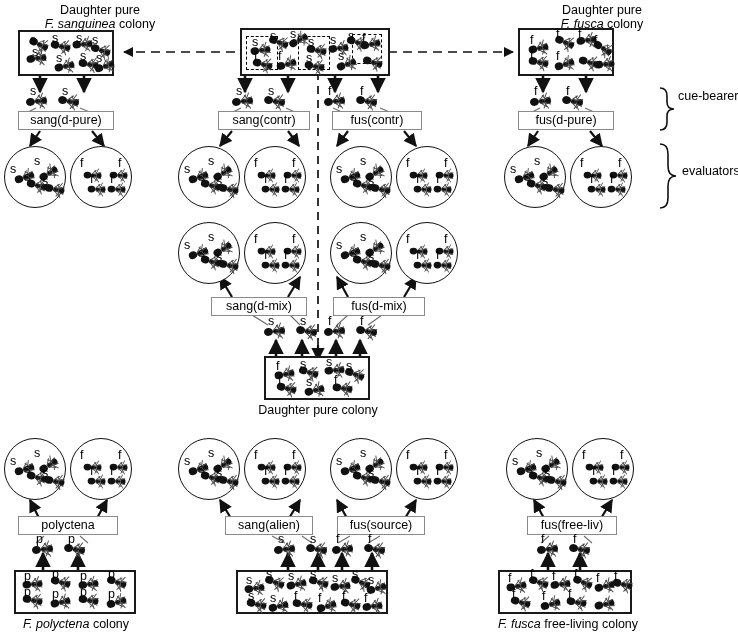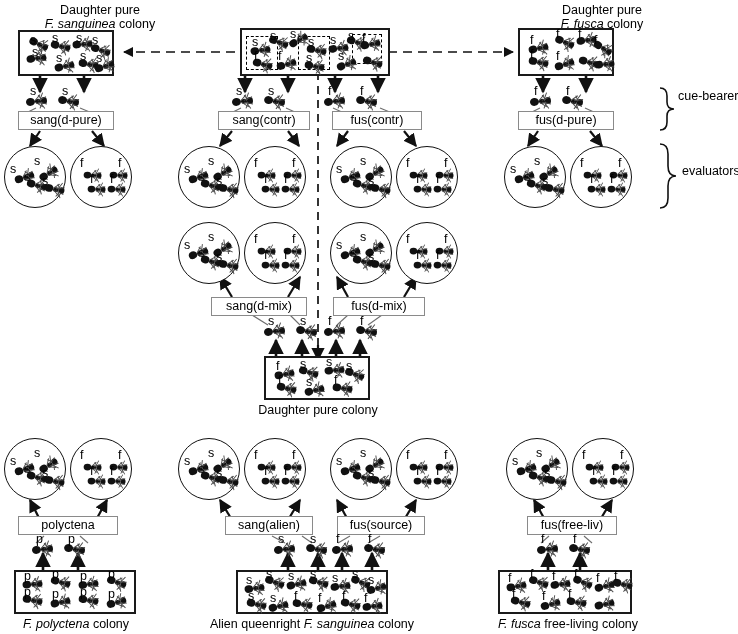--- a/index.html
+++ b/index.html
@@ -2454,23 +2454,20 @@
       <div class="antlabel" style="left: 94px; top: 0px; font-size: 12.5px;">s</div>
       <div class="antlabel" style="left: 114px; top: -4px; font-size: 12.5px;">s</div>
       <div class="antlabel" style="left: 130px; top: 2px; font-size: 12.5px;">s</div>
       <div class="antlabel" style="left: 10px; top: 18px; font-size: 12.5px;">s</div>
       <div class="antlabel" style="left: 32px; top: 20px; font-size: 12.5px;">s</div>
       <div class="antlabel" style="left: 56px; top: 18px; font-size: 12.5px;">f</div>
       <div class="antlabel" style="left: 80px; top: 20px; font-size: 12.5px;">f</div>
       <div class="antlabel" style="left: 104px; top: 18px; font-size: 12.5px;">f</div>
       <div class="antlabel" style="left: 126px; top: 20px; font-size: 12.5px;">f</div>
     </div>
-  <div class="cap" style="left:192px;top:617px;width:240px;">
-    <span>Alien queenright </span><i>F. sanguinea</i><span> colony</span>
-  </div>
 
   <div class="nestbox" style="left:498px;top:570px;width:134px;height:44px;" id="nest6">
       <div class="ant" style="left: 6px; top: 10px; transform: rotate(-12deg) scale(0.95); transform-origin: center center;">
         <div class="seg gaster"></div>
         <div class="seg thorax"></div>
         <div class="seg head"></div>
         <div class="leg" style="left:9px;top:3px;width:8px;transform:rotate(-42deg);"></div>
         <div class="leg" style="left:10px;top:5px;width:8px;transform:rotate(40deg);"></div>
         <div class="leg" style="left:12px;top:3px;width:9px;transform:rotate(-16deg);"></div>
         <div class="leg" style="left:12px;top:5px;width:9px;transform:rotate(18deg);"></div>

